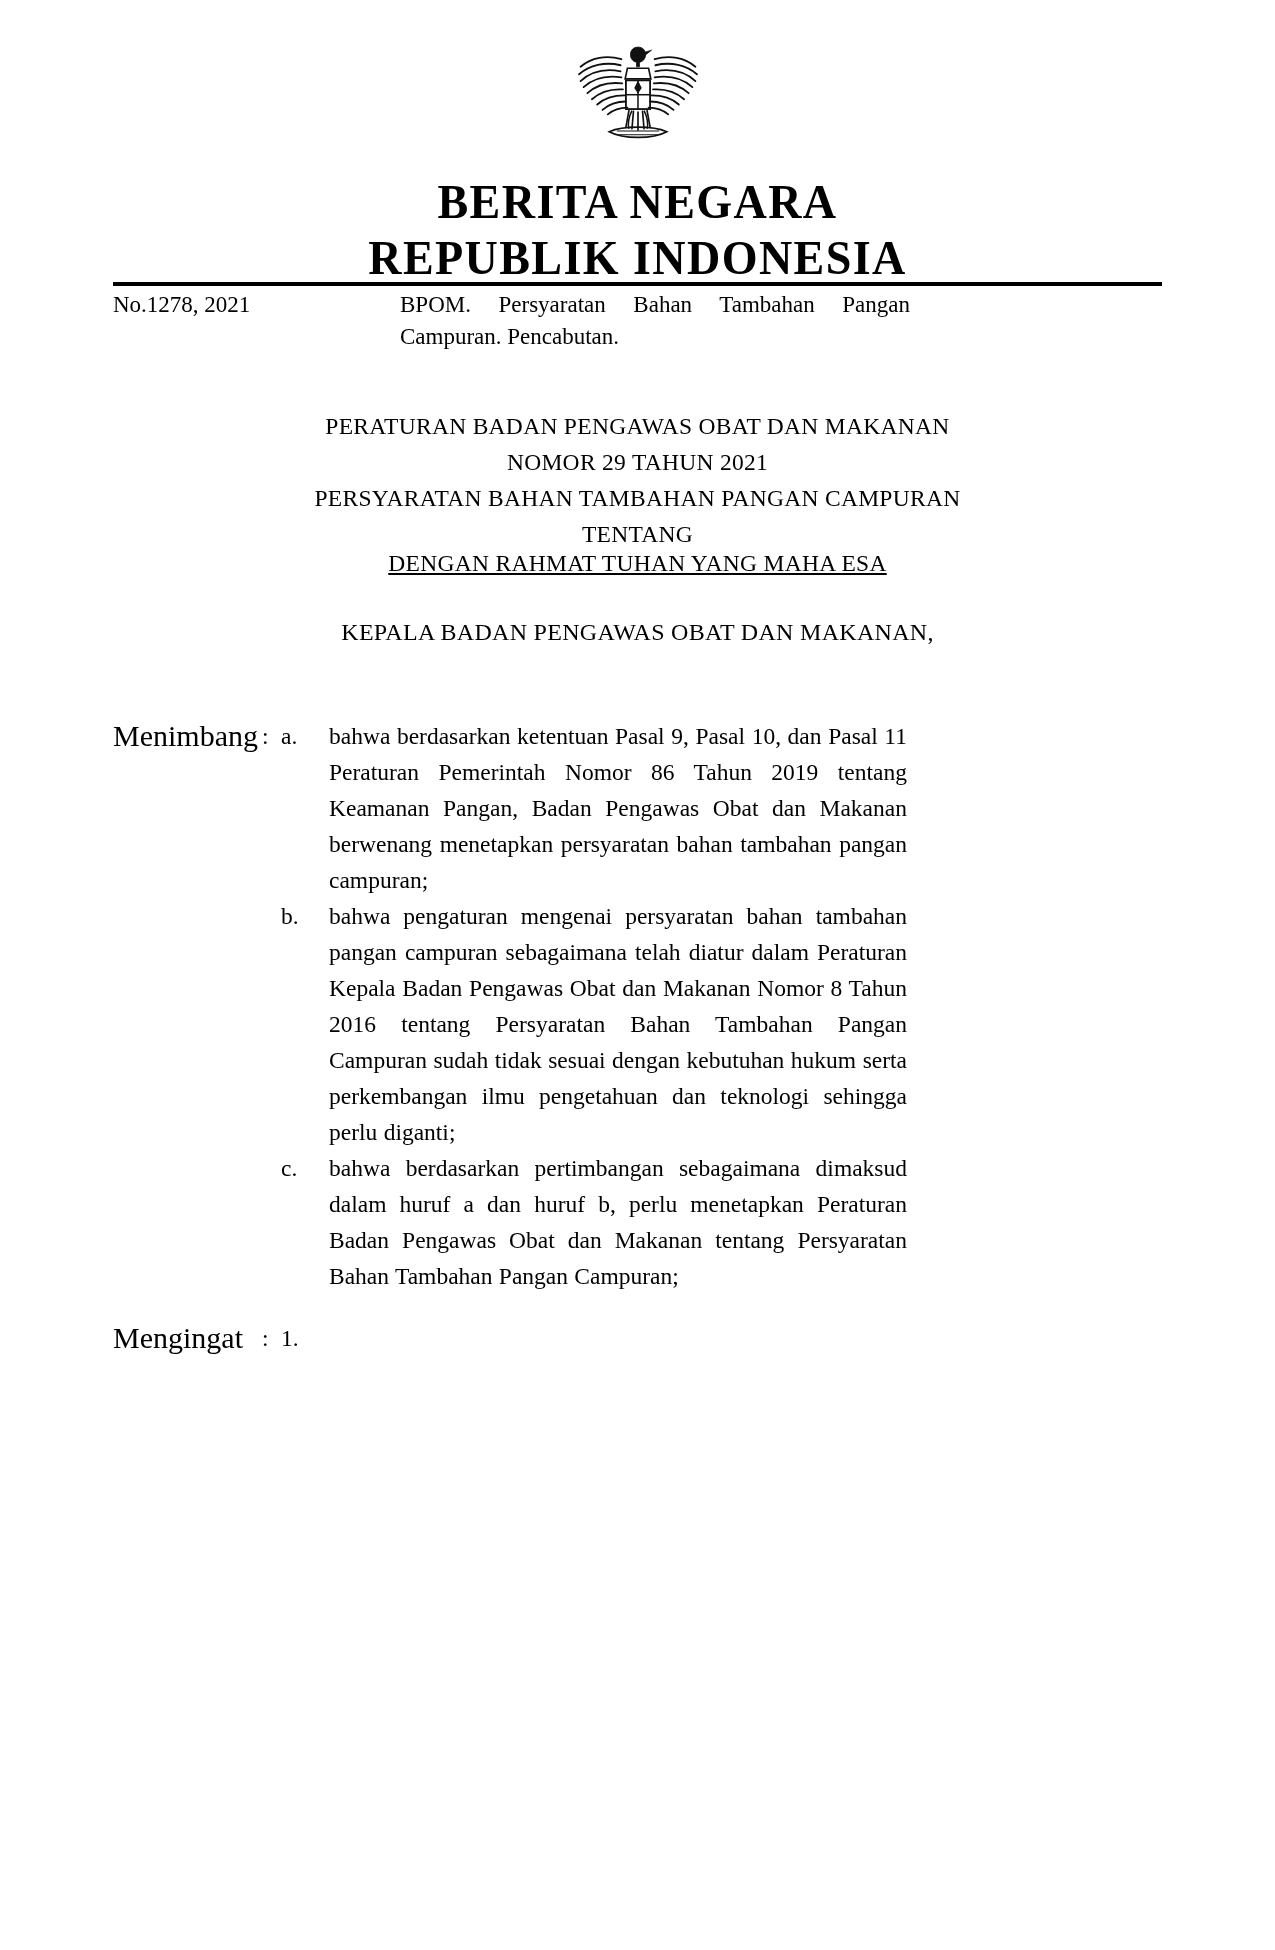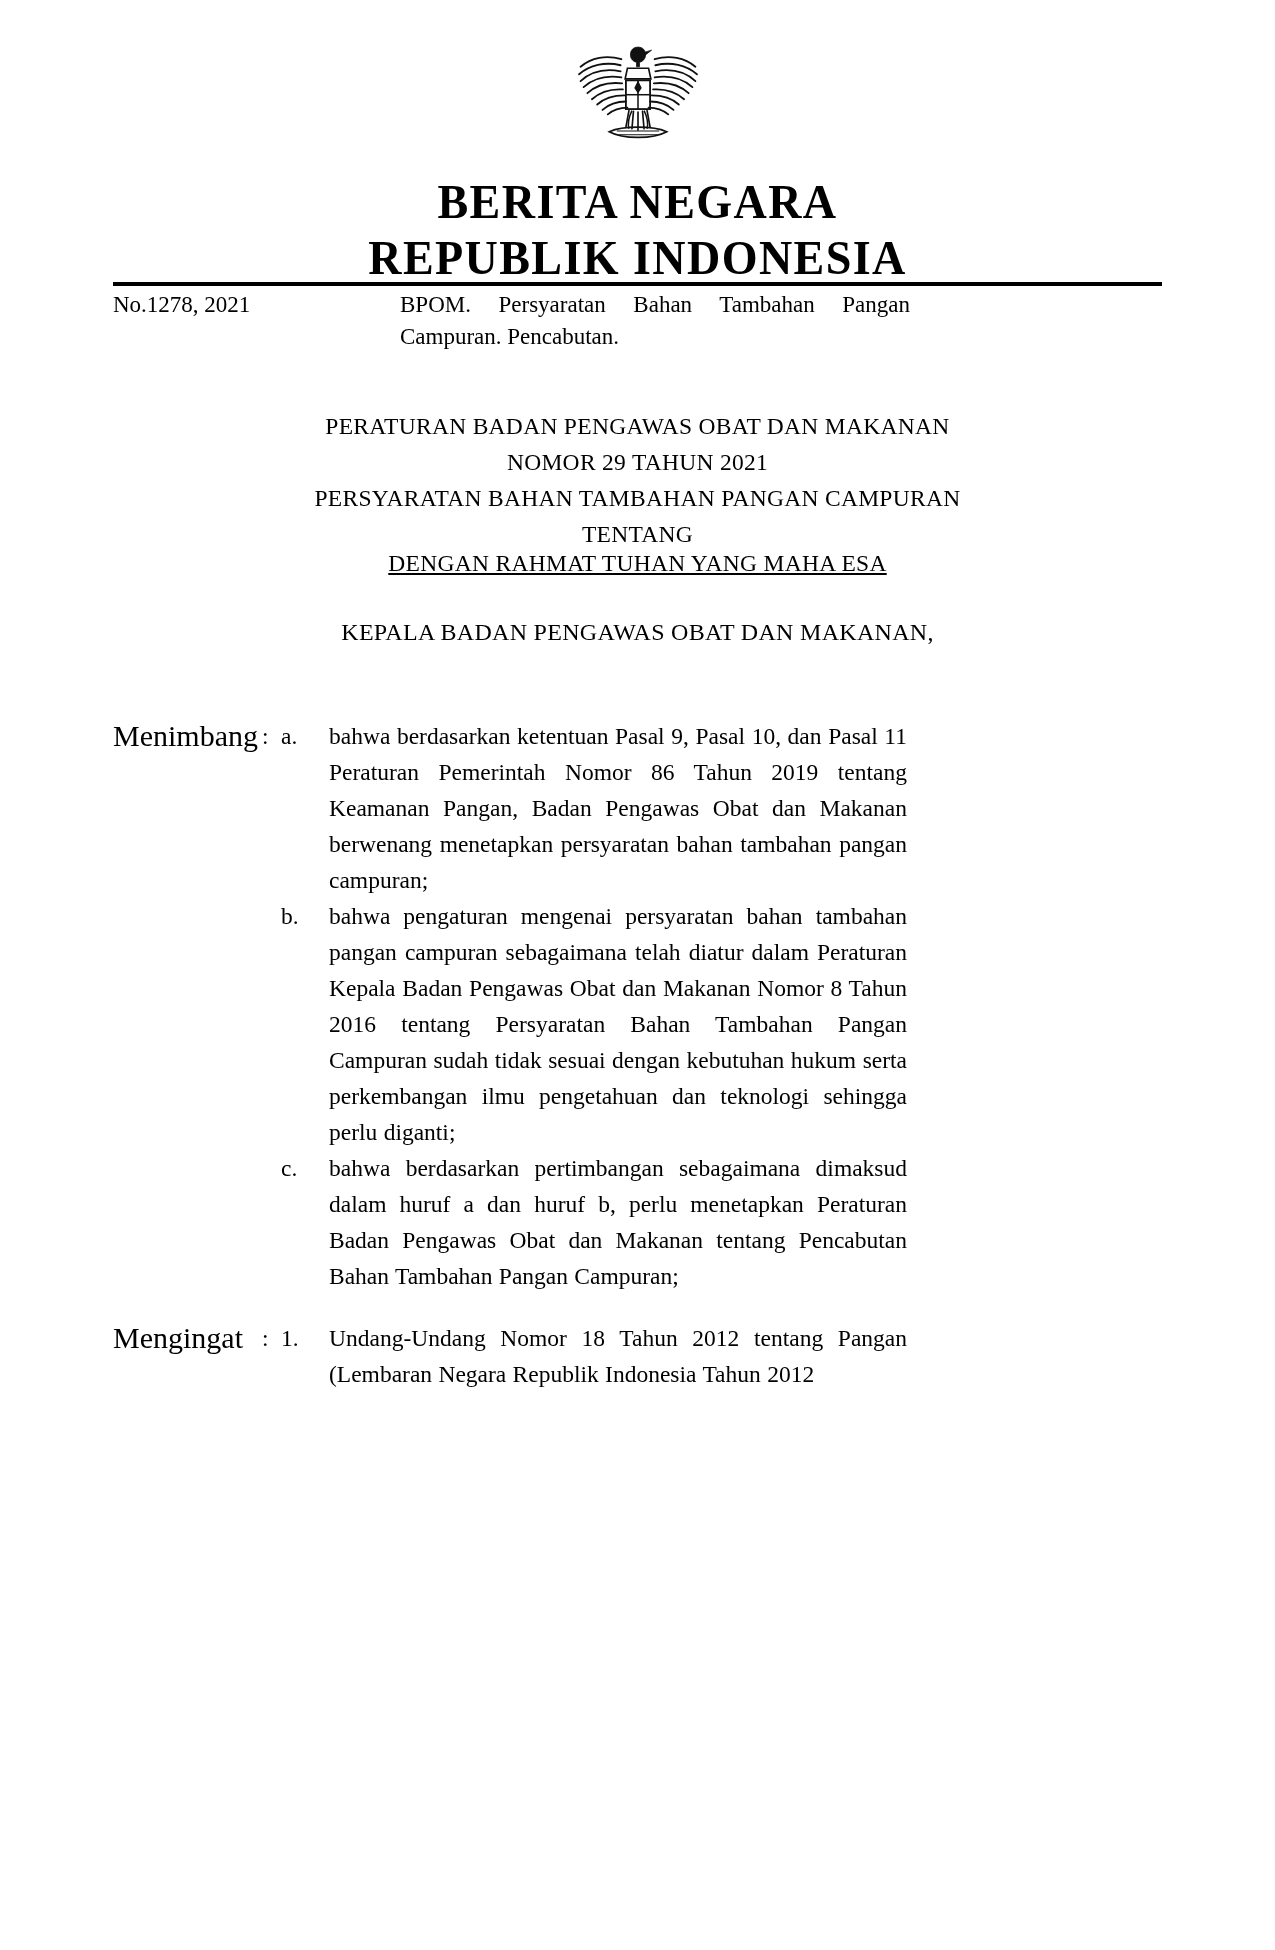--- a/index.html
+++ b/index.html
@@ -299,33 +299,32 @@
         <div class="clause-item">
           <div class="item-marker">a.</div>
           <div class="item-body">bahwa berdasarkan ketentuan Pasal 9, Pasal 10, dan Pasal 11 Peraturan Pemerintah Nomor 86 Tahun 2019 tentang Keamanan Pangan, Badan Pengawas Obat dan Makanan berwenang menetapkan persyaratan bahan tambahan pangan campuran;</div>
         </div>
         <div class="clause-item">
           <div class="item-marker">b.</div>
           <div class="item-body">bahwa pengaturan mengenai persyaratan bahan tambahan pangan campuran sebagaimana telah diatur dalam Peraturan Kepala Badan Pengawas Obat dan Makanan Nomor 8 Tahun 2016 tentang Persyaratan Bahan Tambahan Pangan Campuran sudah tidak sesuai dengan kebutuhan hukum serta perkembangan ilmu pengetahuan dan teknologi sehingga perlu diganti;</div>
         </div>
         <div class="clause-item">
           <div class="item-marker">c.</div>
-          <div class="item-body">bahwa berdasarkan pertimbangan sebagaimana dimaksud dalam huruf a dan huruf b, perlu menetapkan Peraturan Badan Pengawas Obat dan Makanan tentang Pencabutan Bahan Tambahan Pangan Campuran;</div>
+          <div class="item-body">bahwa berdasarkan pertimbangan sebagaimana dimaksud dalam huruf a dan huruf b, perlu menetapkan Peraturan Badan Pengawas Obat dan Makanan tentang Persyaratan Bahan Tambahan Pangan Campuran;</div>
         </div>
       </div>
     </div>
   </div>
 
   <div class="clause-section" id="section-mengingat">
     <div class="clause-row">
       <div class="clause-label">Mengingat</div>
       <div class="clause-colon">:</div>
       <div class="clause-items">
         <div class="clause-item">
           <div class="item-marker">1.</div>
-          <div class="item-body">Undang-Undang Nomor 18 Tahun 2012 tentang Pangan (Lembaran Negara Republik Indonesia Tahun 2012</div>
         </div>
       </div>
     </div>
   </div>
 
 
 </div>
 
 </body></html>

